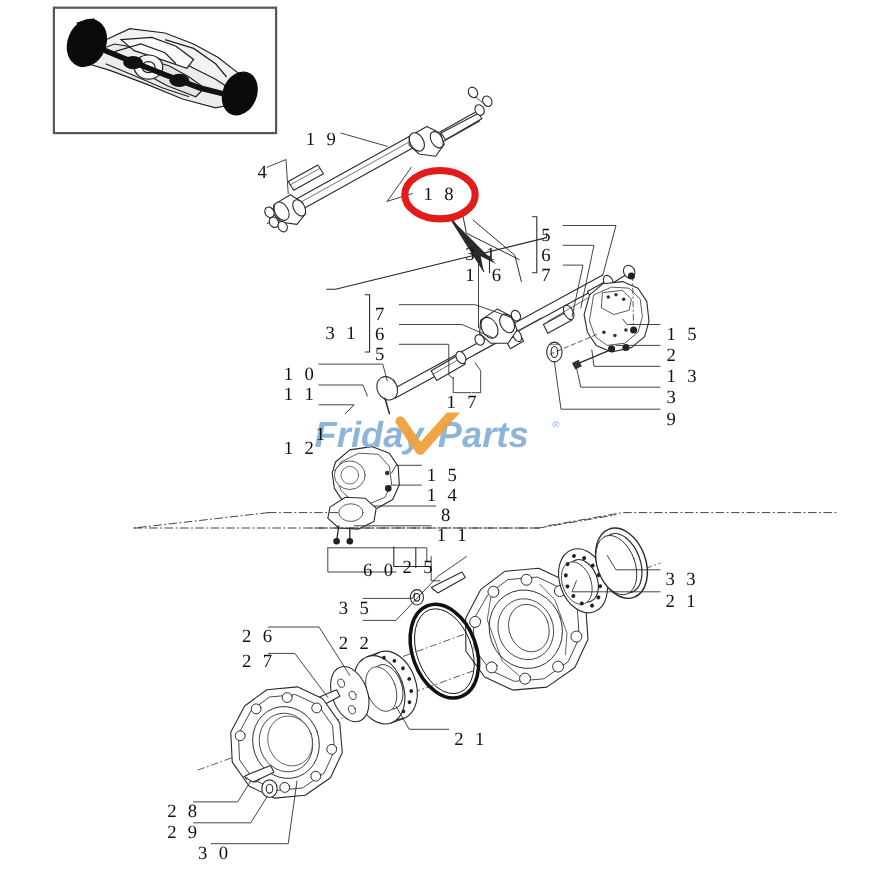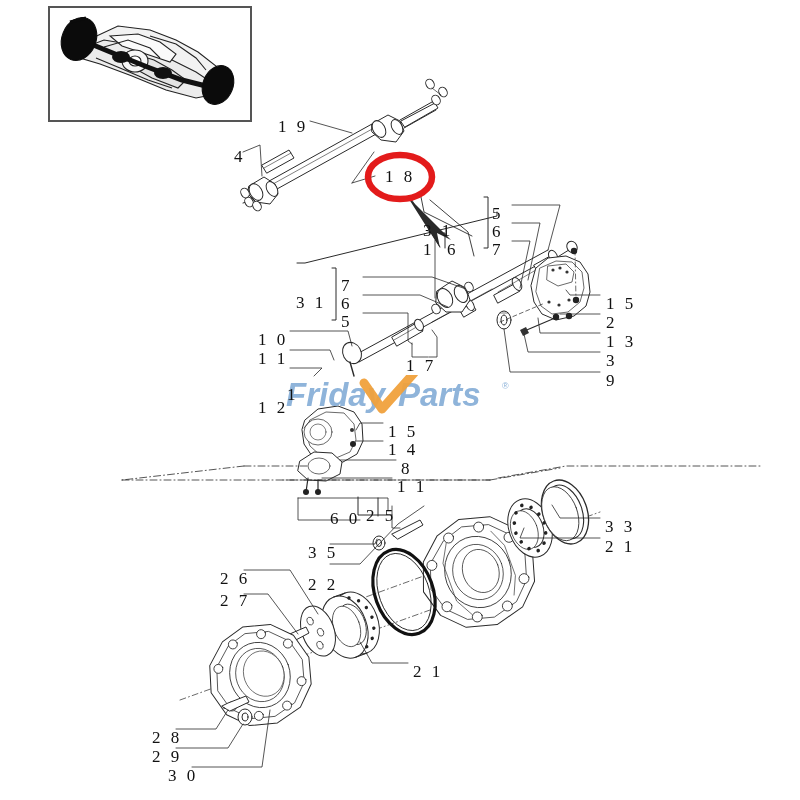--- a/index.html
+++ b/index.html
@@ -353,16 +353,16 @@
       <div class="lbl" style="left: 366px; top: 507px;">2 5</div>
       <div class="lbl" style="left: 308px; top: 544px;">3 5</div>
       <div class="lbl" style="left: 308px; top: 576px;">2 2</div>
       <div class="lbl" style="left: 605px; top: 518px;">3 3</div>
       <div class="lbl" style="left: 605px; top: 538px;">2 1</div>
       <div class="lbl" style="left: 220px; top: 570px;">2 6</div>
       <div class="lbl" style="left: 220px; top: 592px; text-align: center;">2 7</div>
       <div class="lbl" style="left: 413px; top: 663px;">2 1</div>
       <div class="lbl" style="left: 152px; top: 729px; text-align: right;">2 8</div>
       <div class="lbl" style="left: 152px; top: 748px; text-align: center;">2 9</div>
-      <div class="lbl" style="left: 168px; top: 767px;">3 0</div>
+      <div class="lbl" style="left: 180px; top: 767px;">3 0</div>
     </div>
 
 </div>
 
 </body></html>

